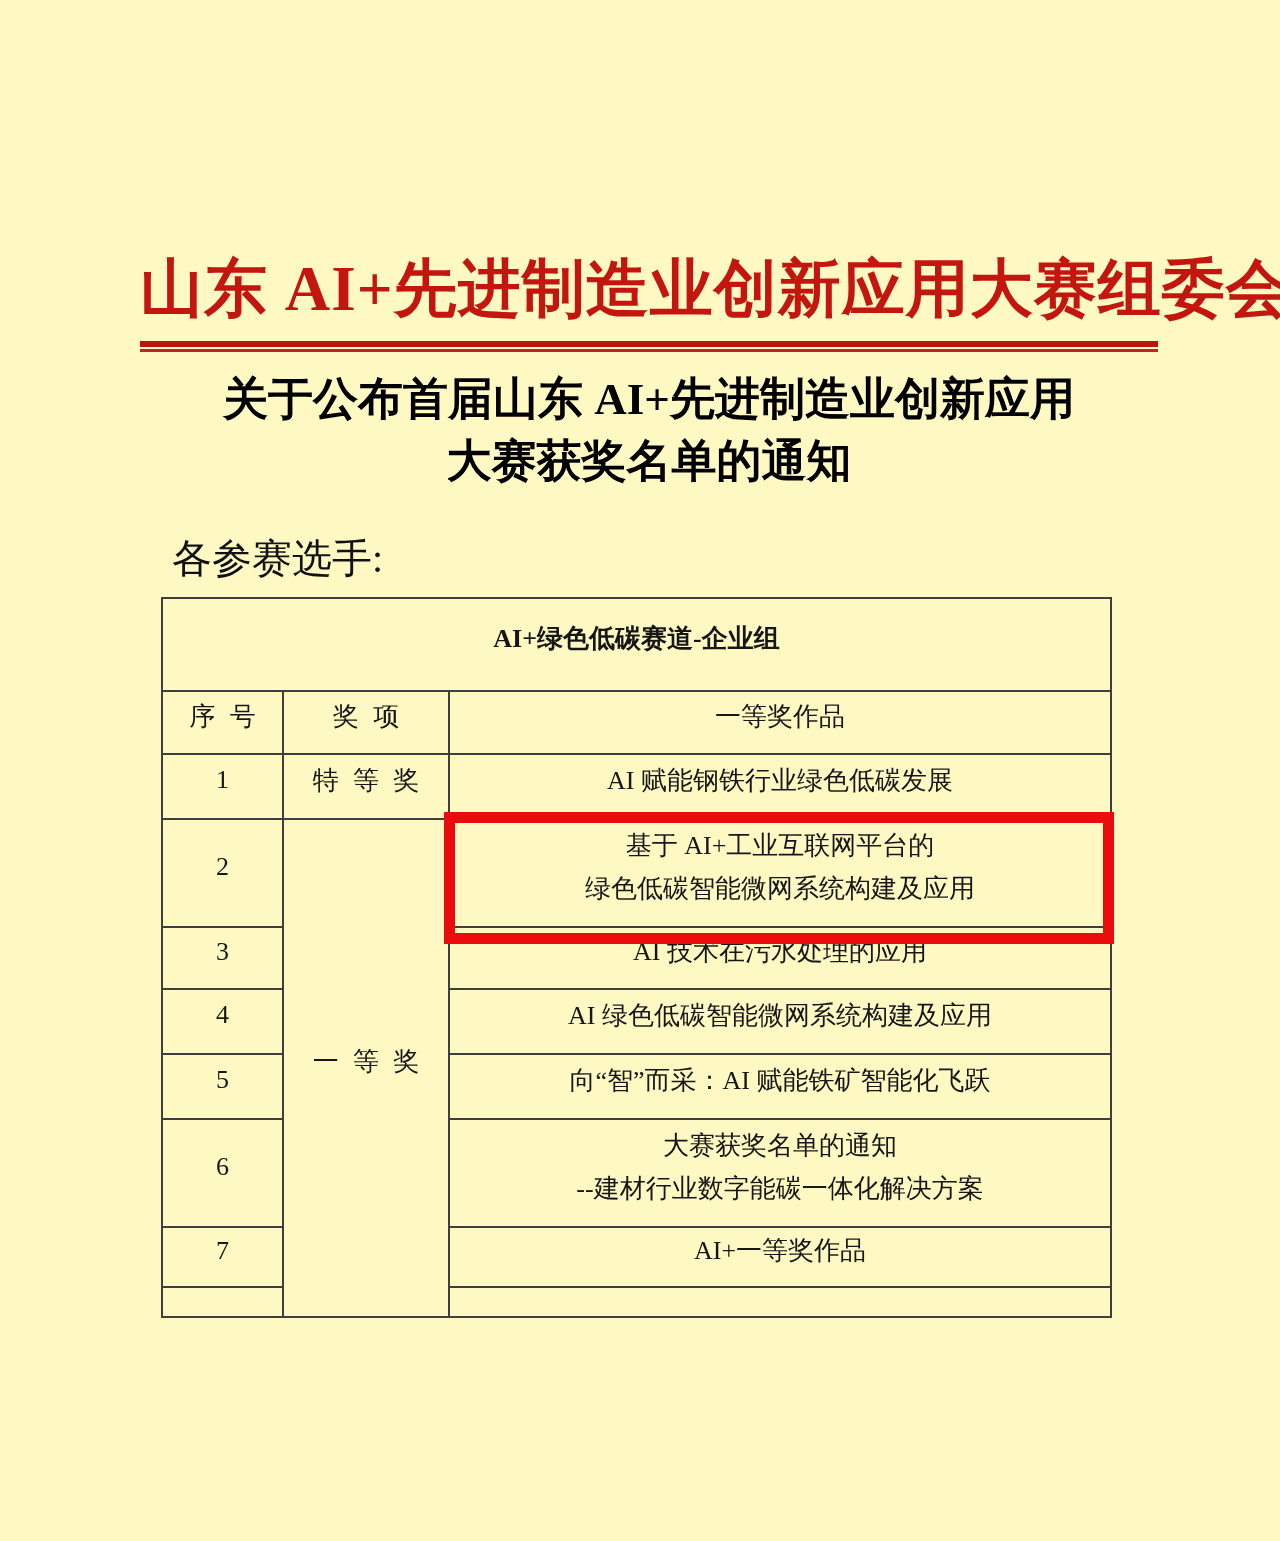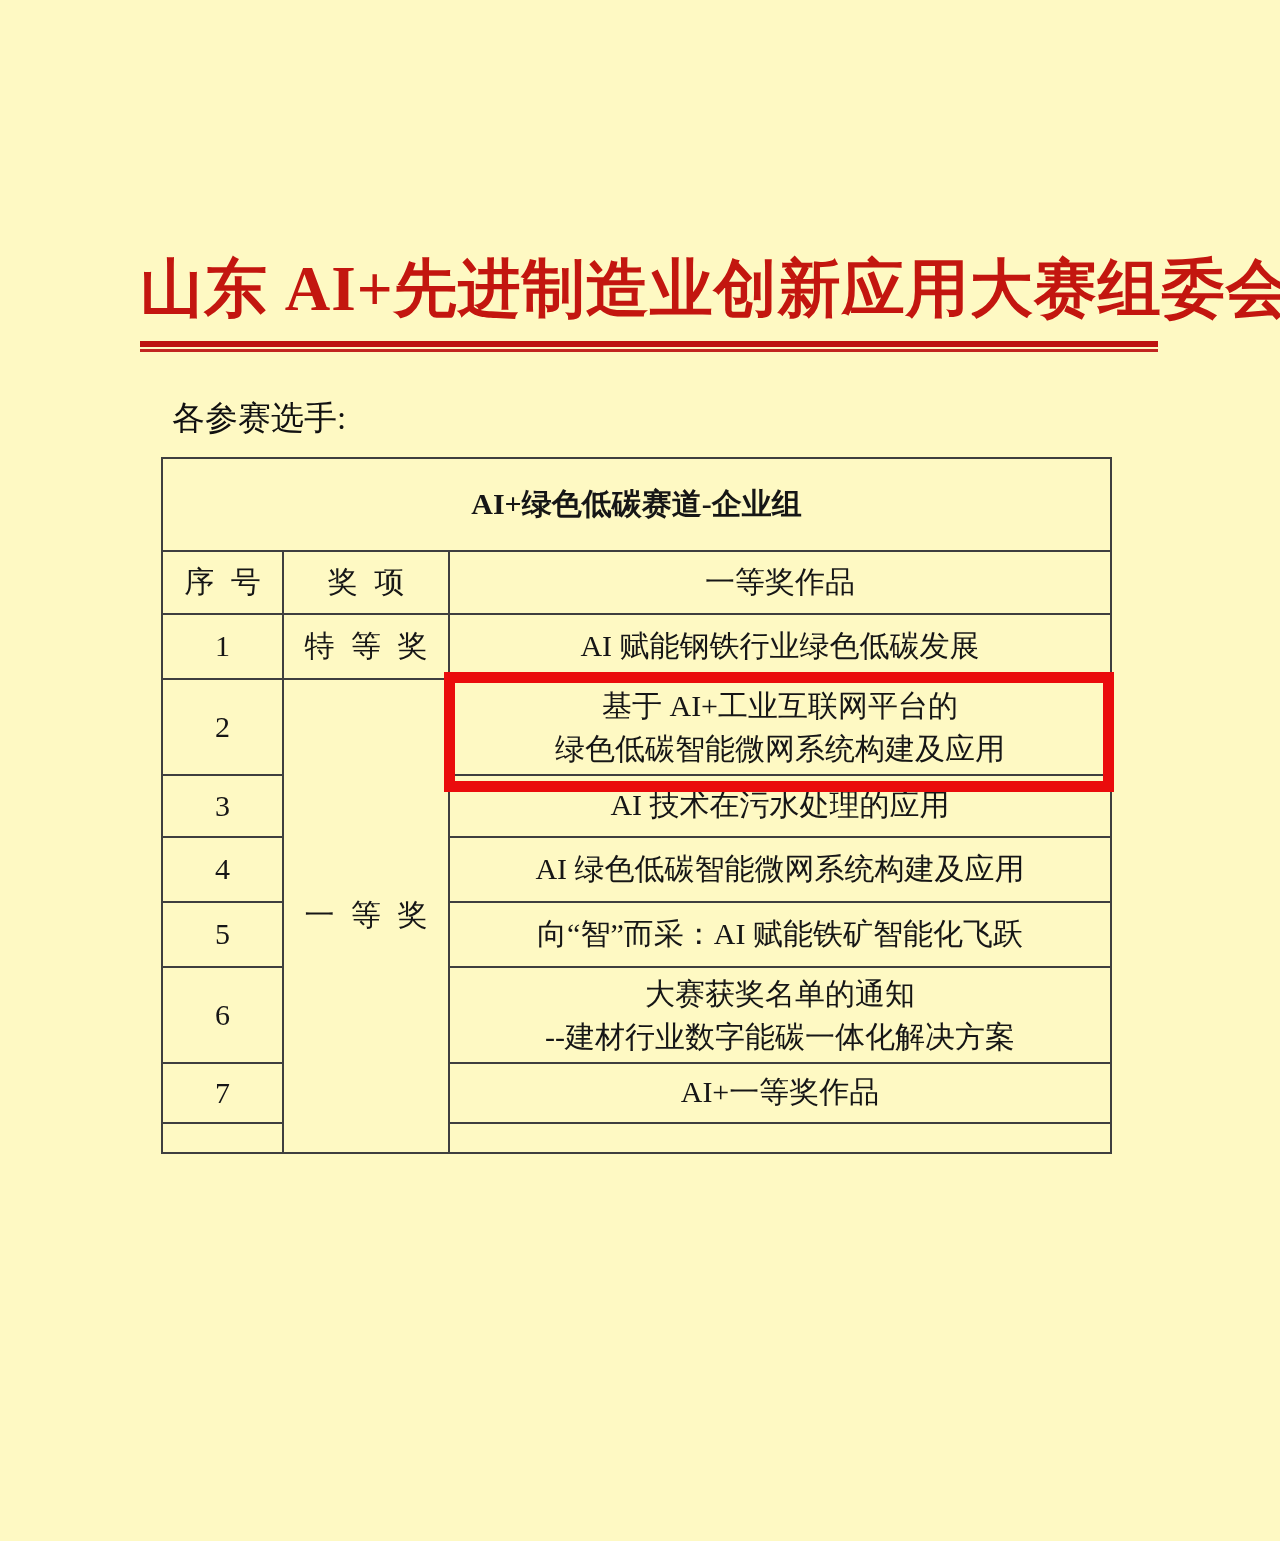--- a/index.html
+++ b/index.html
@@ -36,21 +36,21 @@
     margin-top:16px;
     text-align:center;
     font-size:45px;
     font-weight:bold;
     line-height:62px;
     color:#000000;
   }
   .salutation {
     margin-top:36px;
     margin-left:32px;
-    font-size:33px;
+    font-size:40px;
     line-height:61px;
     color:#111111;
   }
   .body-para {
     margin-top:30px;
     margin-left:28px;
     width:962px;
     font-size:33px;
     line-height:61px;
     text-align:justify;
@@ -61,22 +61,22 @@
     margin-top:8px;
     margin-left:21px;
     width:949px;
     border-collapse:collapse;
     table-layout:fixed;
   }
   table.awards td {
     border:2px solid #3f3f3f;
     text-align:center;
     vertical-align:middle;
-    font-size:30px;
-    padding:4px 2px 4px 2px;
+    font-size:26px;
+    padding:4px 2px 16px 2px;
     position:relative;
     color:#161616;
   }
   tr.band-row    { height:93px; }
   tr.cols-row    { height:63px; }
   tr.row-1       { height:65px; }
   tr.row-2       { height:85px; }
   tr.row-3       { height:62px; }
   tr.row-4       { height:65px; }
   tr.row-5       { height:65px; }
@@ -112,20 +112,24 @@
   <div class="content">
 
     <div class="org-header">山东 AI+先进制造业创新应用大赛组委会</div>
 
     <div class="rule">
       <div class="thick"></div>
       <div class="gap"></div>
       <div class="thin"></div>
     </div>
 
+    <div class="doc-title">
+      <div>关于公布首届山东 AI+先进制造业创新应用</div>
+      <div>大赛获奖名单的通知</div>
+    </div>
 
     <div class="salutation">各参赛选手:</div>
 
 
     <table class="awards">
       <colgroup>
         <col style="width:121px">
         <col style="width:166px">
         <col style="width:662px">
       </colgroup>

